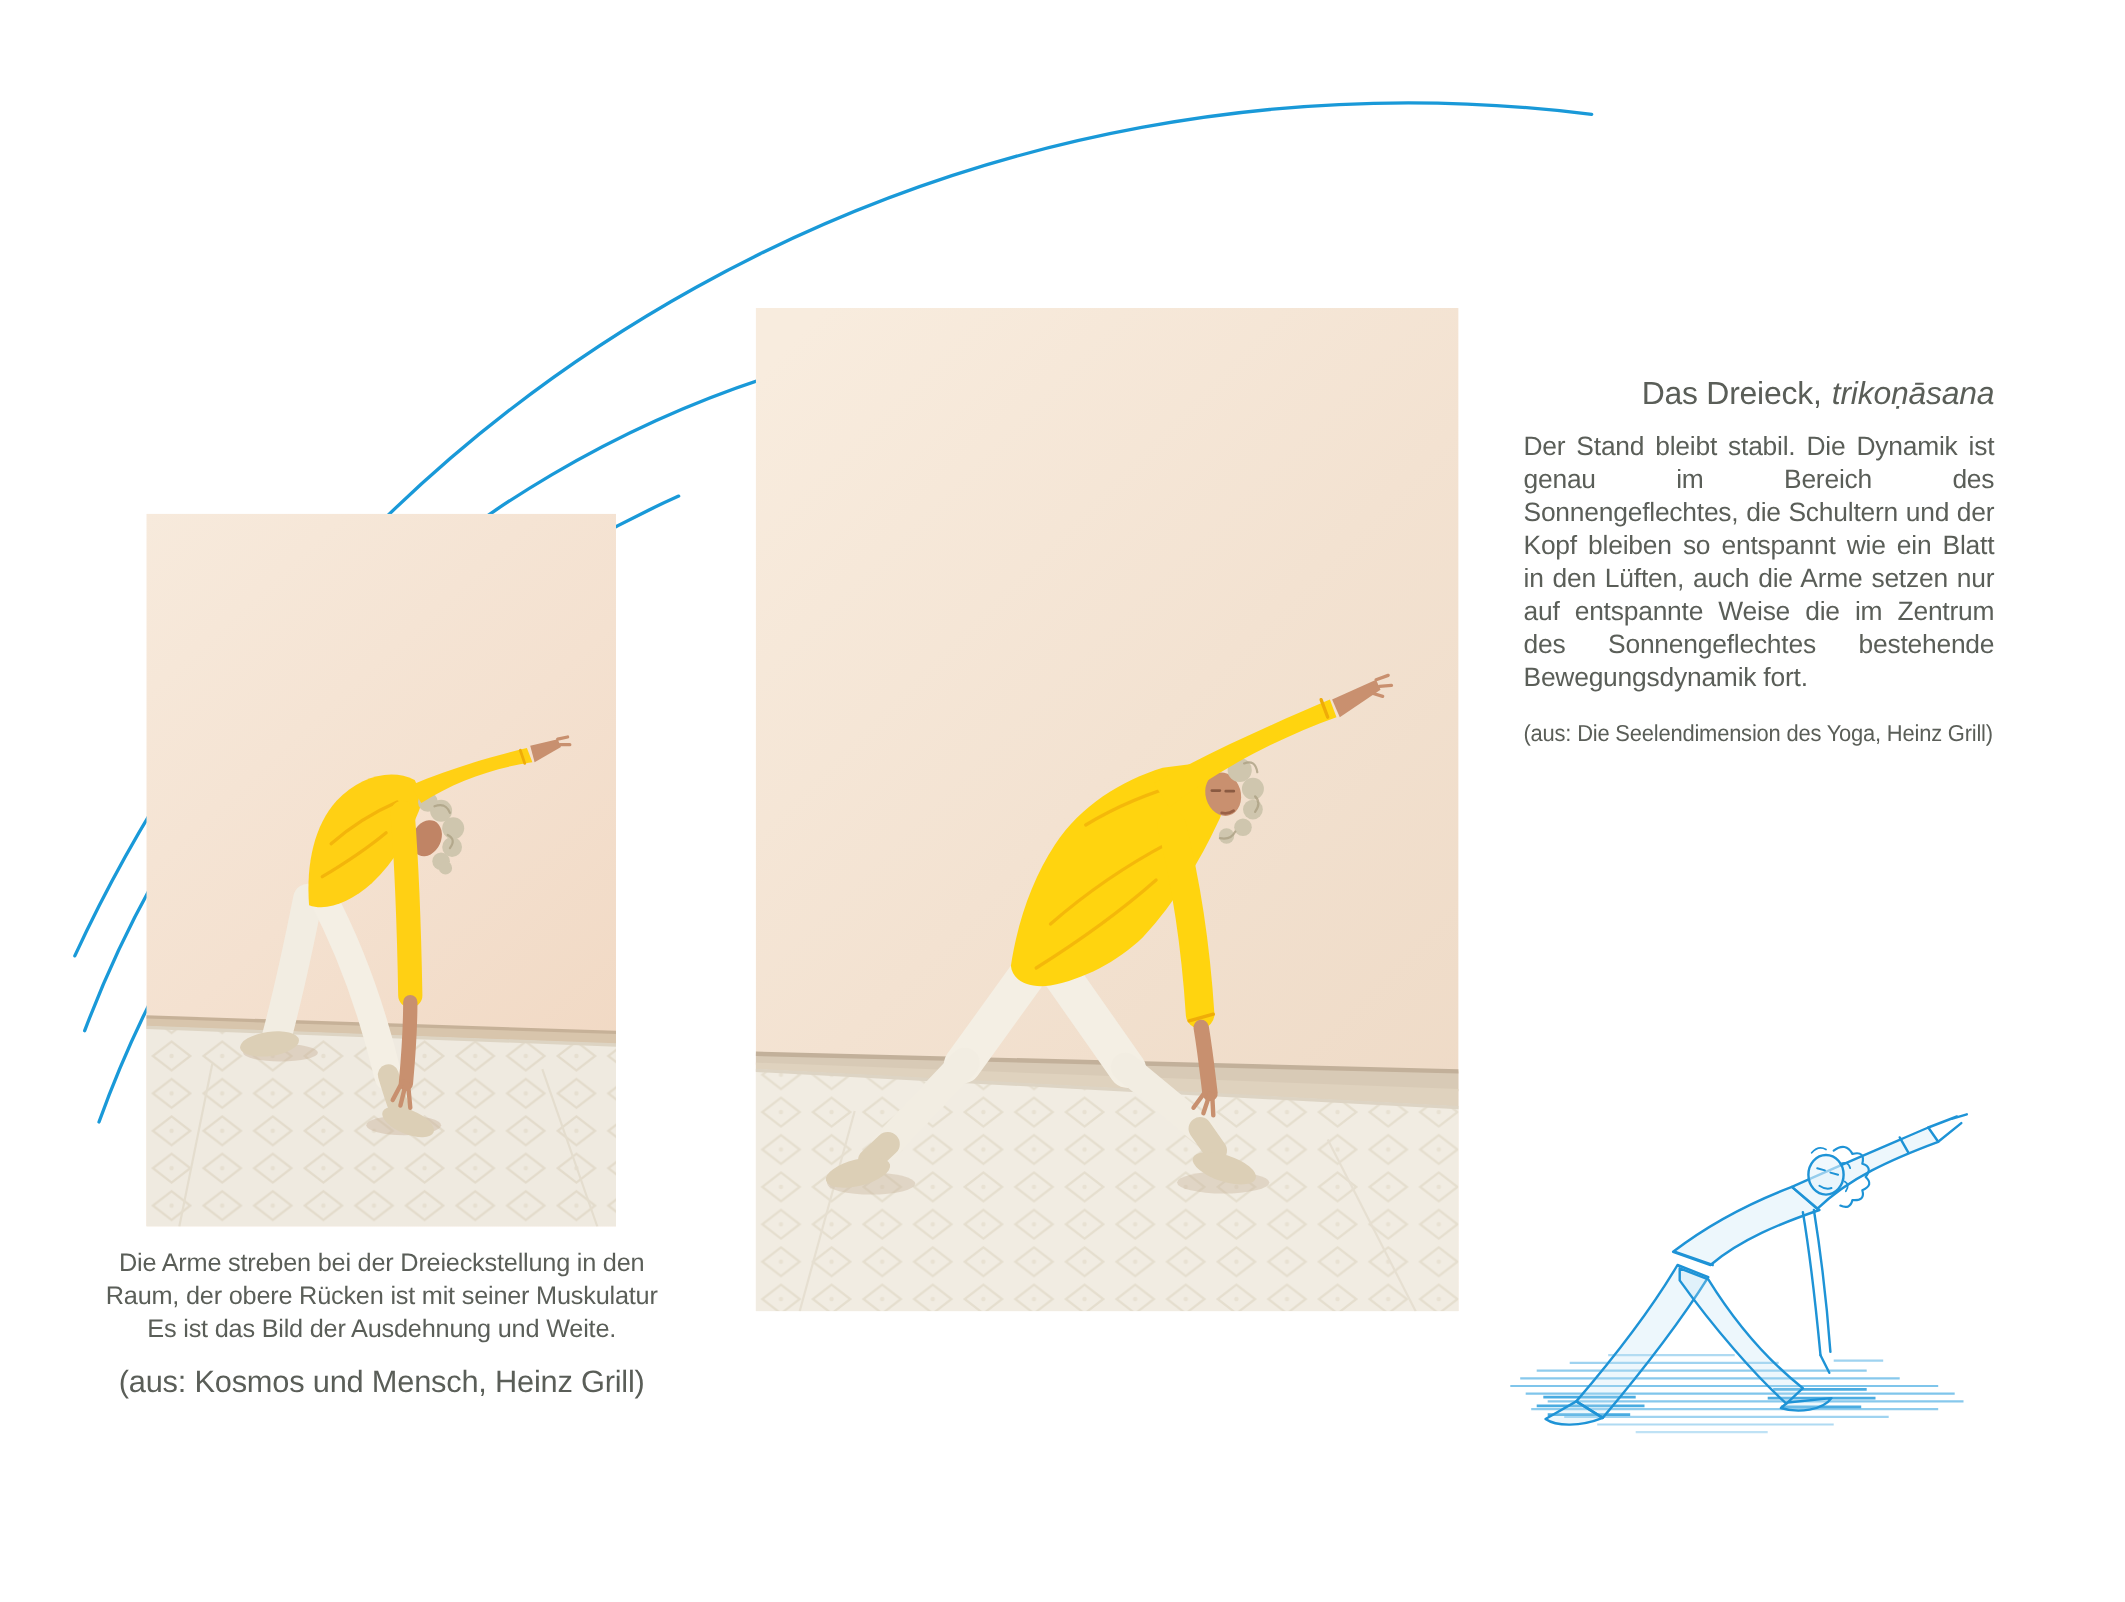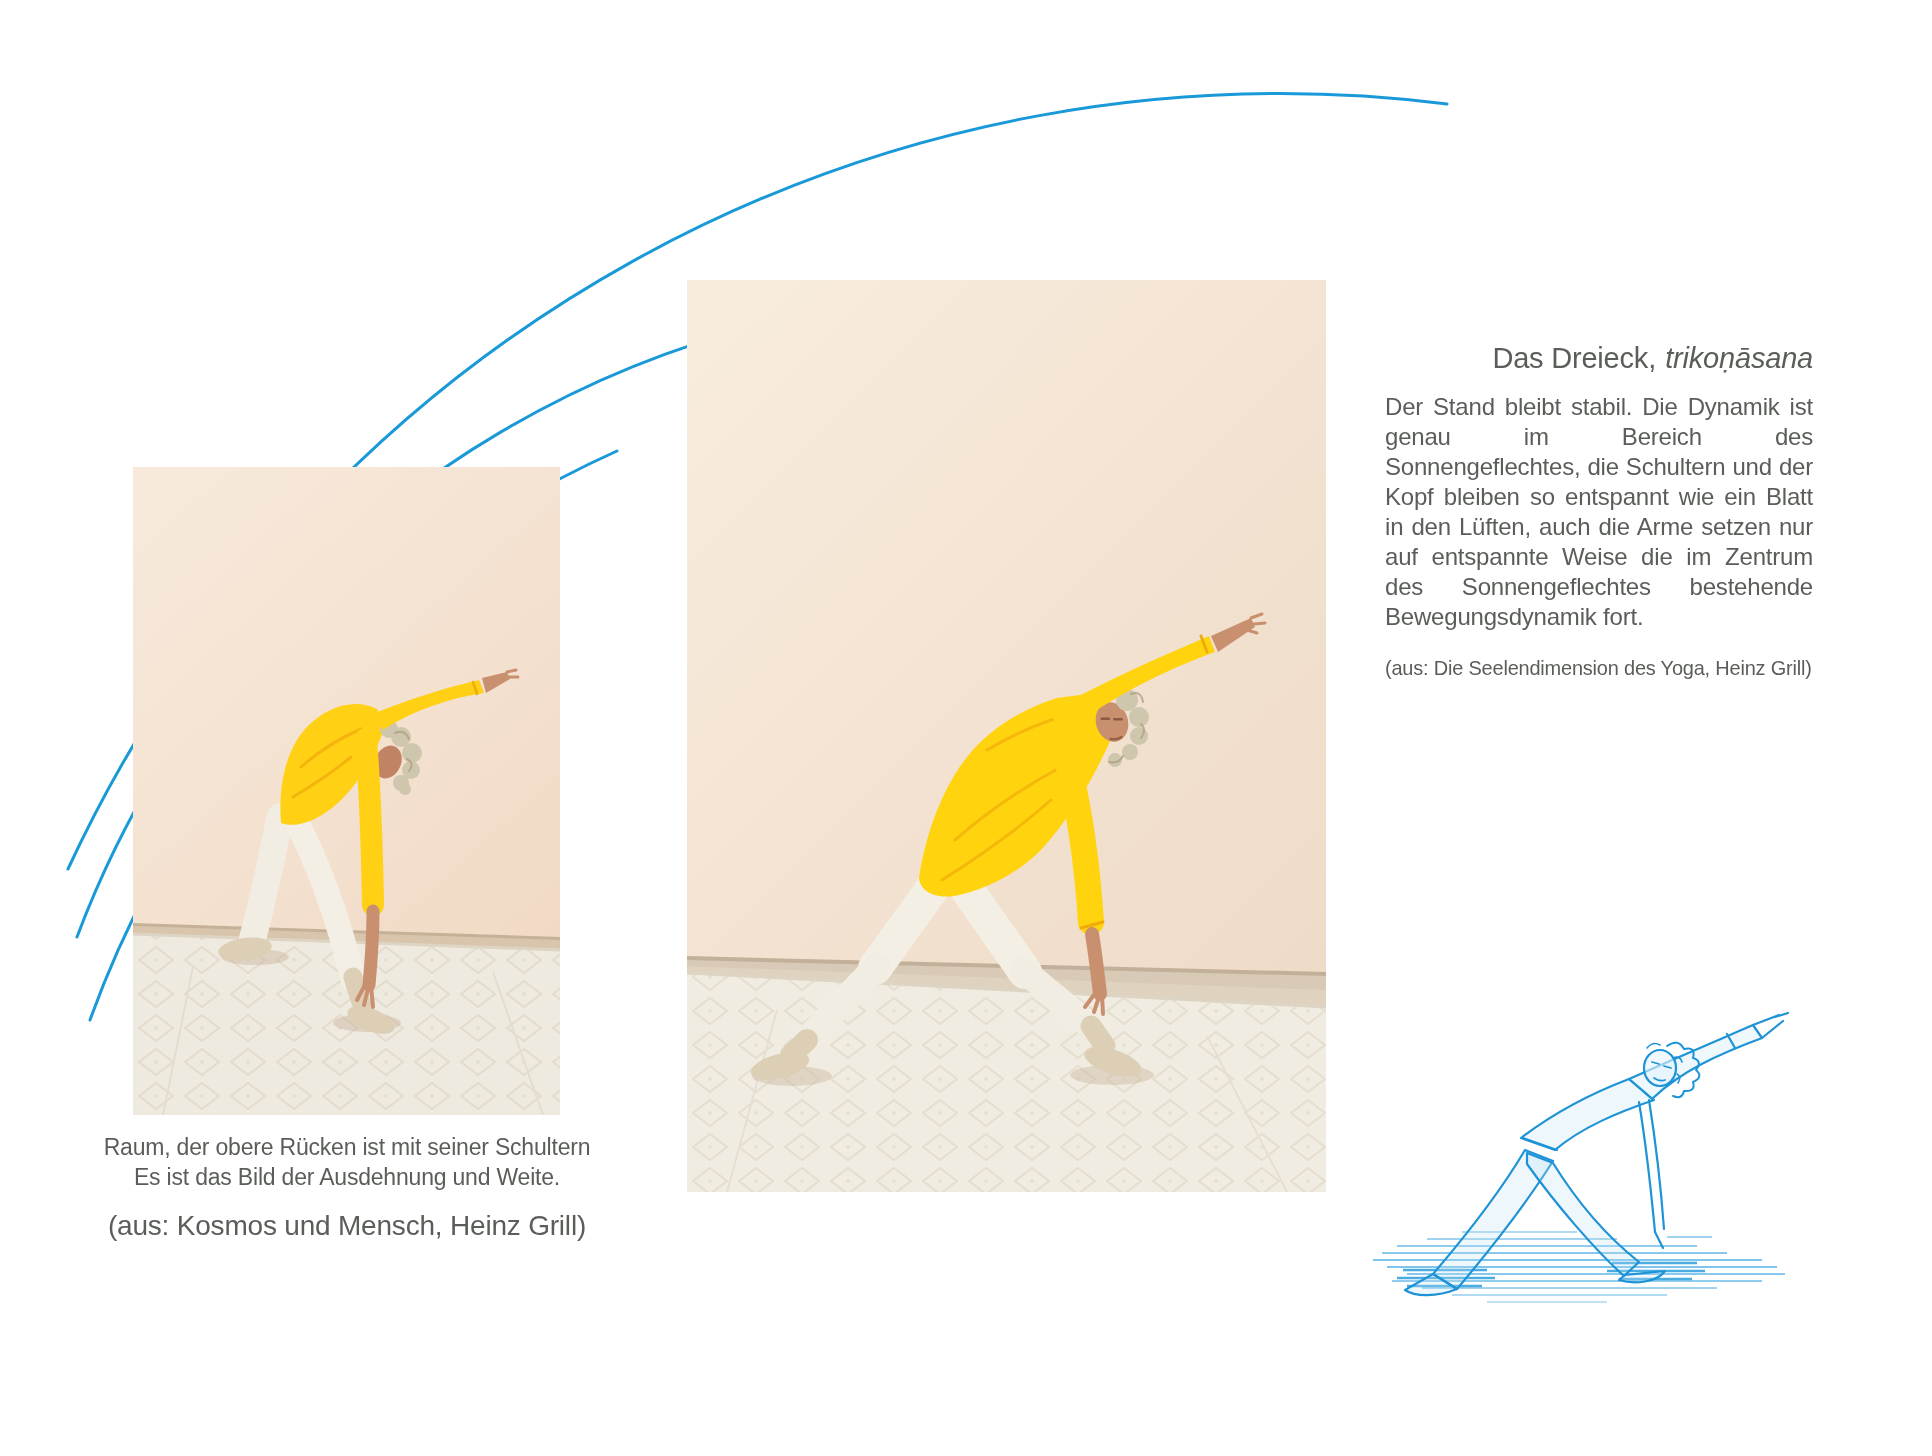--- a/index.html
+++ b/index.html
@@ -176,21 +176,22 @@
 
         <path d="M362,432 C412,404 470,378 522,356 L528,372 C478,390 422,418 376,454 Z" fill="#FFD40F"></path>
         <line x1="514" y1="356" x2="520" y2="372" stroke="#EFAC08" stroke-width="3"></line>
         <path d="M524,356 L564,338 L568,347 L531,372 Z" fill="#C9906F"></path>
         <path d="M564,338 l11,-4 M567,344 l11,-1 M560,350 l10,3" stroke="#C9906F" stroke-width="3" fill="none"></path>
       </g>
     </svg>
   </figure>
 
   <div class="caption-left">
-    <div class="cap-line">Raum, der obere Rücken ist mit seiner Schultern</div>
+    <div class="cap-line">Die Arme streben bei der Dreieckstellung in den</div>
+    <div class="cap-line">Raum, der obere Rücken ist mit seiner Muskulatur</div>
     <div class="cap-line">Es ist das Bild der Ausdehnung und Weite.</div>
     <div class="cap-attr">(aus: Kosmos und Mensch, Heinz Grill)</div>
   </div>
 
   <div class="text-col">
     <h1><span>Das Dreieck,</span><span class="it">trikoṇāsana</span></h1>
     <p>Der Stand bleibt stabil. Die Dynamik ist genau im Bereich des Sonnengeflechtes, die Schultern und der Kopf bleiben so ent­spannt wie ein Blatt in den Lüften, auch die Arme setzen nur auf entspannte Weise die im Zentrum des Sonnengeflechtes be­stehende Bewegungsdynamik fort.</p>
     <div class="attr">(aus: Die Seelendimension des Yoga, Heinz Grill)</div>
   </div>
 

